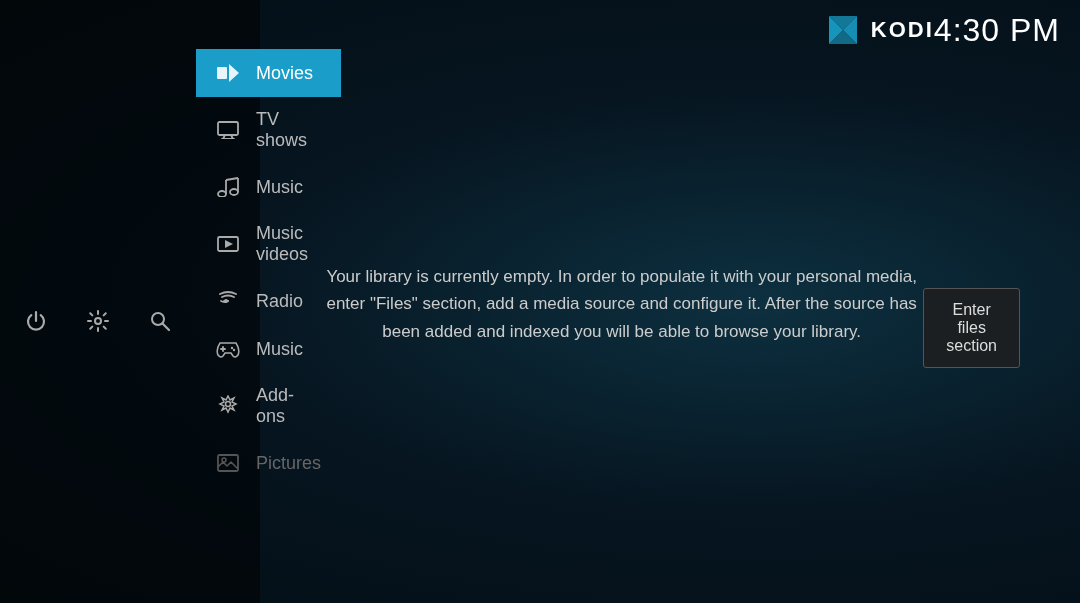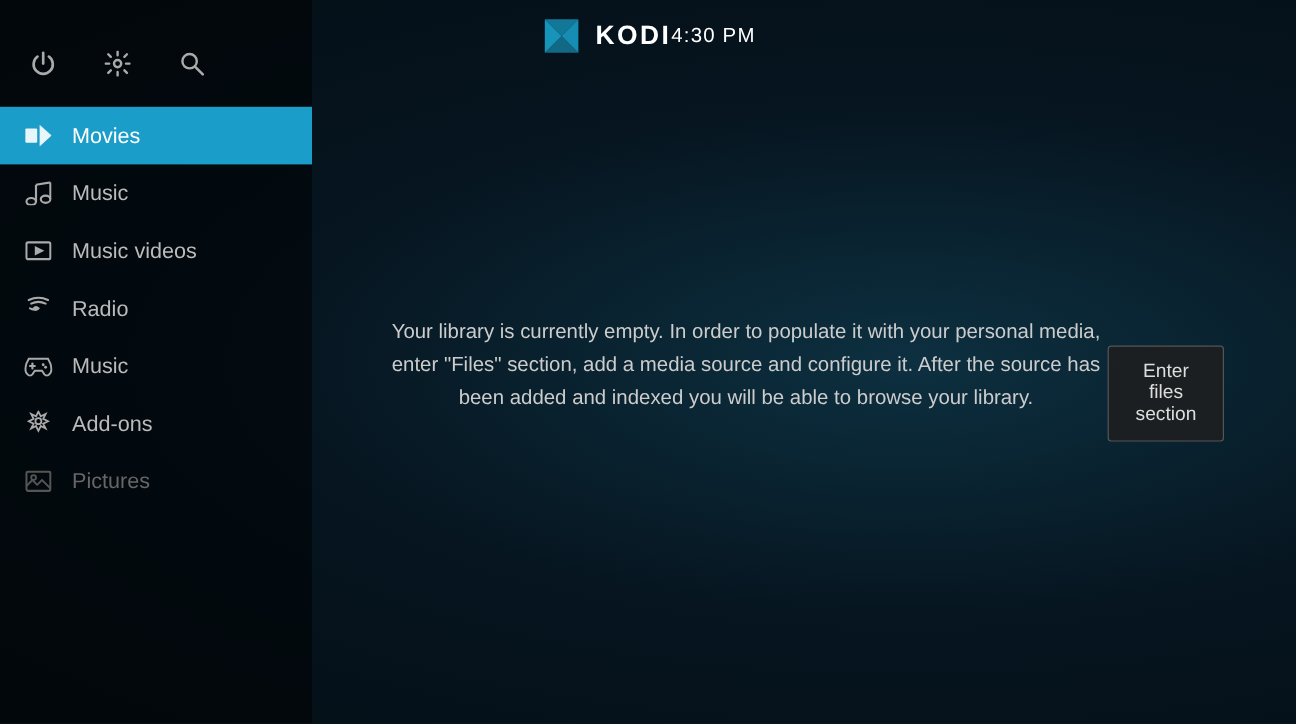--- a/index.html
+++ b/index.html
@@ -24,21 +24,21 @@
 
     
     .top-bar {
       position: absolute;
       top: 0;
       left: 0;
       width: 100%;
       height: 60px;
       display: flex;
       align-items: center;
-      justify-content: center;
+      justify-content: flex-end;
       padding: 11px 20px;
       z-index: 10;
     }
 
     .logo-area {
       display: flex;
       align-items: center;
       gap: 10px;
     }
 
@@ -49,33 +49,33 @@
 
     .logo-text {
       color: white;
       font-size: 22px;
       font-weight: bold;
       letter-spacing: 2px;
     }
 
     .clock {
       color: white;
-      font-size: 17px;
+      font-size: 32px;
       font-weight: 300;
       letter-spacing: 1px;
     }
 
     
     .sidebar {
       width: 260px;
       height: 100%;
       background: rgba(0, 0, 0, 0.5);
       display: flex;
-      flex-direction: column;
-      padding-top: 27px;
+      flex-direction: row;
+      padding-top: 44px;
       flex-shrink: 0;
     }
 
     .sidebar-icons {
       display: flex;
       align-items: center;
       padding: 10px 20px 15px 20px;
       gap: 30px;
     }
 
@@ -214,20 +214,31 @@
       <div class="nav-item active">
         <span class="nav-icon">
           <svg width="22" height="18" viewBox="0 0 22 18" fill="white" xmlns="http://www.w3.org/2000/svg">
             <rect x="0" y="3" width="10" height="12" rx="1" fill="white" opacity="0.9"></rect>
             <polygon points="12,0 22,9 12,18" fill="white" opacity="0.9"></polygon>
           </svg>
         </span>
         <span>Movies</span>
       </div>
 
+      <div class="nav-item">
+        <span class="nav-icon">
+          <svg width="22" height="18" viewBox="0 0 22 18" fill="#aaa" xmlns="http://www.w3.org/2000/svg">
+            <rect x="1" y="1" width="20" height="13" rx="1.5" stroke="#aaa" stroke-width="1.8" fill="none"></rect>
+            <line x1="8" y1="14" x2="6" y2="18" stroke="#aaa" stroke-width="1.8" stroke-linecap="round"></line>
+            <line x1="14" y1="14" x2="16" y2="18" stroke="#aaa" stroke-width="1.8" stroke-linecap="round"></line>
+            <line x1="5" y1="18" x2="17" y2="18" stroke="#aaa" stroke-width="1.8" stroke-linecap="round"></line>
+          </svg>
+        </span>
+        <span>TV shows</span>
+      </div>
 
       <div class="nav-item">
         <span class="nav-icon">
           <svg width="22" height="20" viewBox="0 0 22 20" fill="none" xmlns="http://www.w3.org/2000/svg">
             <ellipse cx="5" cy="17" rx="4" ry="3" stroke="#aaa" stroke-width="1.8" fill="none"></ellipse>
             <ellipse cx="17" cy="15" rx="4" ry="3" stroke="#aaa" stroke-width="1.8" fill="none"></ellipse>
             <line x1="9" y1="17" x2="9" y2="3" stroke="#aaa" stroke-width="1.8"></line>
             <line x1="21" y1="15" x2="21" y2="1" stroke="#aaa" stroke-width="1.8"></line>
             <line x1="9" y1="3" x2="21" y2="1" stroke="#aaa" stroke-width="1.8"></line>
           </svg>

